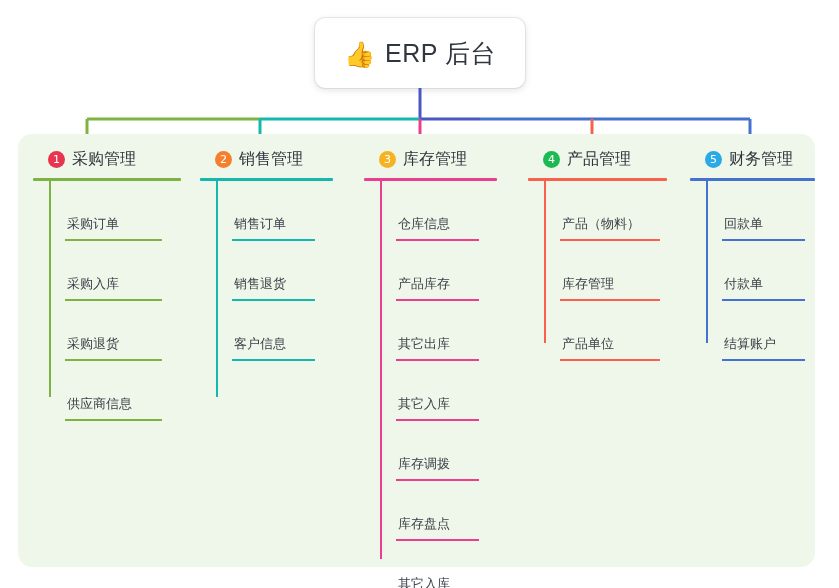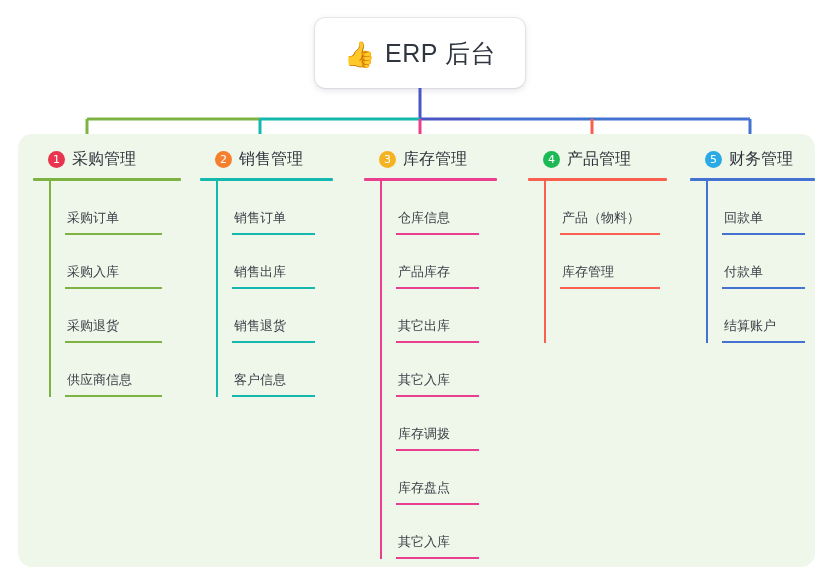--- a/index.html
+++ b/index.html
@@ -116,21 +116,21 @@
     box-sizing: border-box;
   }
   .spine {
     position: absolute;
     left: 16px;
     top: 0;
     width: 2px;
   }
   .item {
     position: relative;
-    height: 54px;
+    height: 60px;
     box-sizing: border-box;
     padding-left: 18px;
     text-decoration: underline;
   }
   .item-label {
     position: absolute;
     left: 18px;
     bottom: 8px;
     font-size: 13px;
     color: #3c4149;
@@ -201,24 +201,20 @@
           <span class="col-title">销售管理</span>
         </div>
         <div class="col-underline" style="background: rgb(20, 184, 173); width: 133px;"></div>
         <div class="items">
           <div class="spine" style="background: rgb(20, 184, 173); height: 216px;"></div>
           <div class="item">
             <span class="item-label">销售订单</span>
             <div class="item-underline" style="background: rgb(20, 184, 173); width: 83px;"></div>
           </div>
           <div class="item">
-            <span class="item-label">销售出库</span>
-            <div class="item-underline" style="background: rgb(20, 184, 173); width: 83px;"></div>
-          </div>
-          <div class="item">
             <span class="item-label">销售退货</span>
             <div class="item-underline" style="background: rgb(20, 184, 173); width: 83px;"></div>
           </div>
           <div class="item">
             <span class="item-label">客户信息</span>
             <div class="item-underline" style="background: rgb(20, 184, 173); width: 83px;"></div>
           </div>
         </div>
       </div>
       <div class="column" style="left: 364px; width: 133px;">
@@ -268,20 +264,24 @@
         <div class="items">
           <div class="spine" style="background: rgb(249, 97, 78); height: 162px;"></div>
           <div class="item">
             <span class="item-label">产品（物料）</span>
             <div class="item-underline" style="background: rgb(249, 97, 78); width: 100px;"></div>
           </div>
           <div class="item">
             <span class="item-label">库存管理</span>
             <div class="item-underline" style="background: rgb(249, 97, 78); width: 100px;"></div>
           </div>
+          <div class="item">
+            <span class="item-label">产品单位</span>
+            <div class="item-underline" style="background: rgb(249, 97, 78); width: 100px;"></div>
+          </div>
         </div>
       </div>
       <div class="column" style="left: 690px; width: 125px;">
         <div class="col-head">
           <span class="badge" style="background: rgb(41, 169, 230);">5</span>
           <span class="col-title">财务管理</span>
         </div>
         <div class="col-underline" style="background: rgb(68, 114, 208); width: 125px;"></div>
         <div class="items">
           <div class="spine" style="background: rgb(68, 114, 208); height: 162px;"></div>

